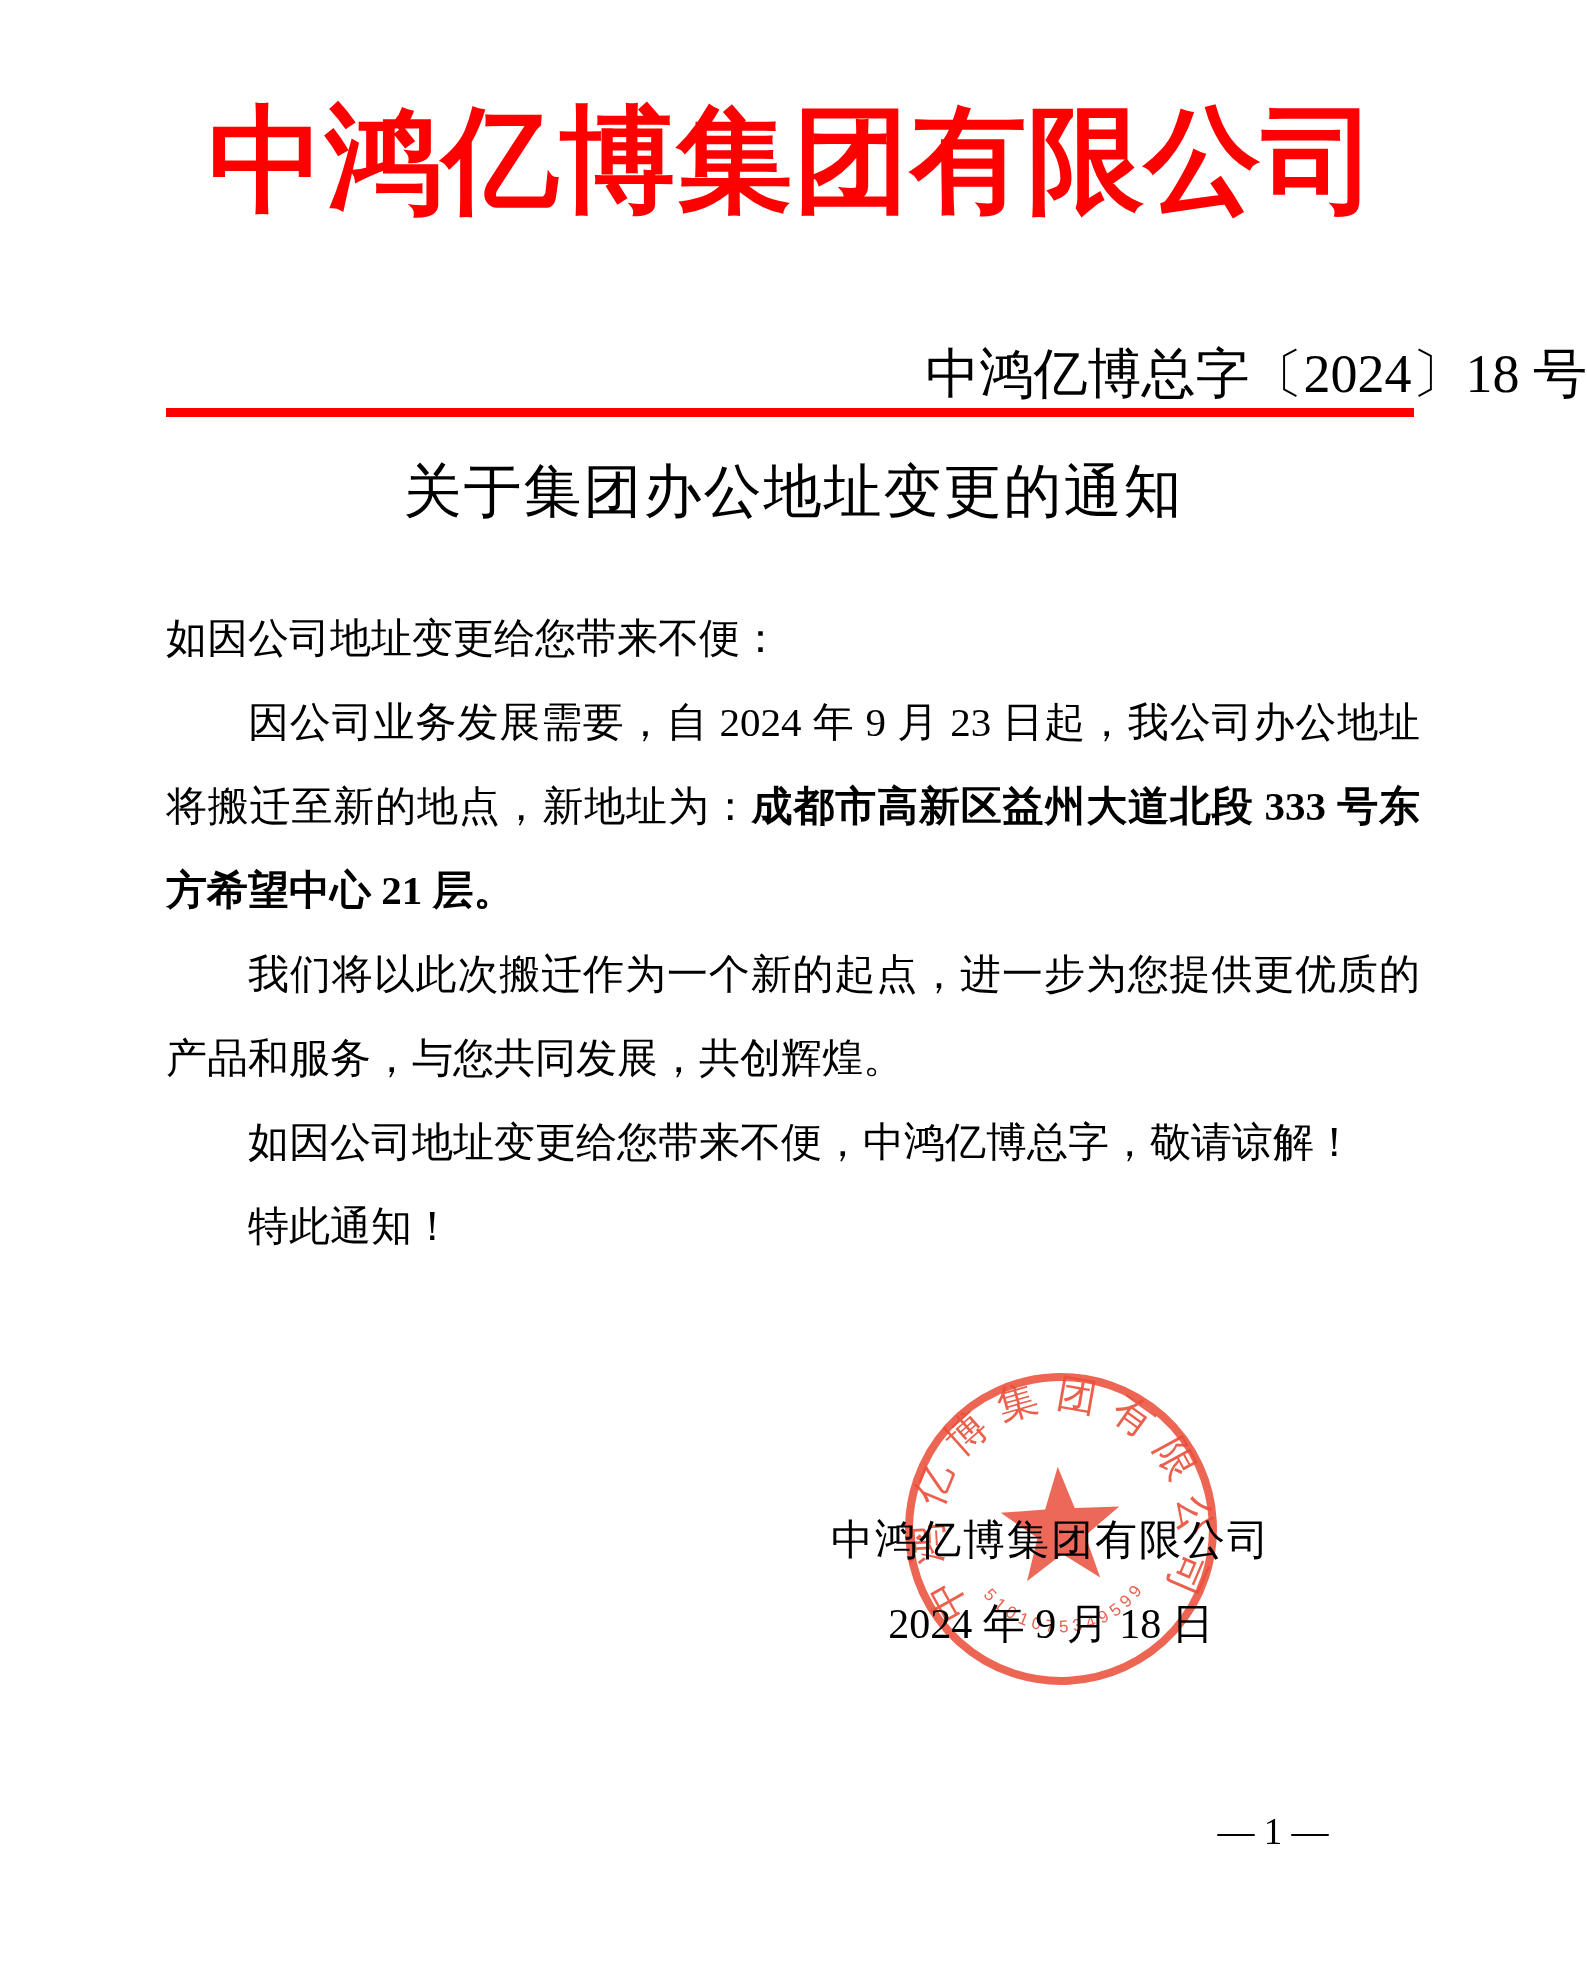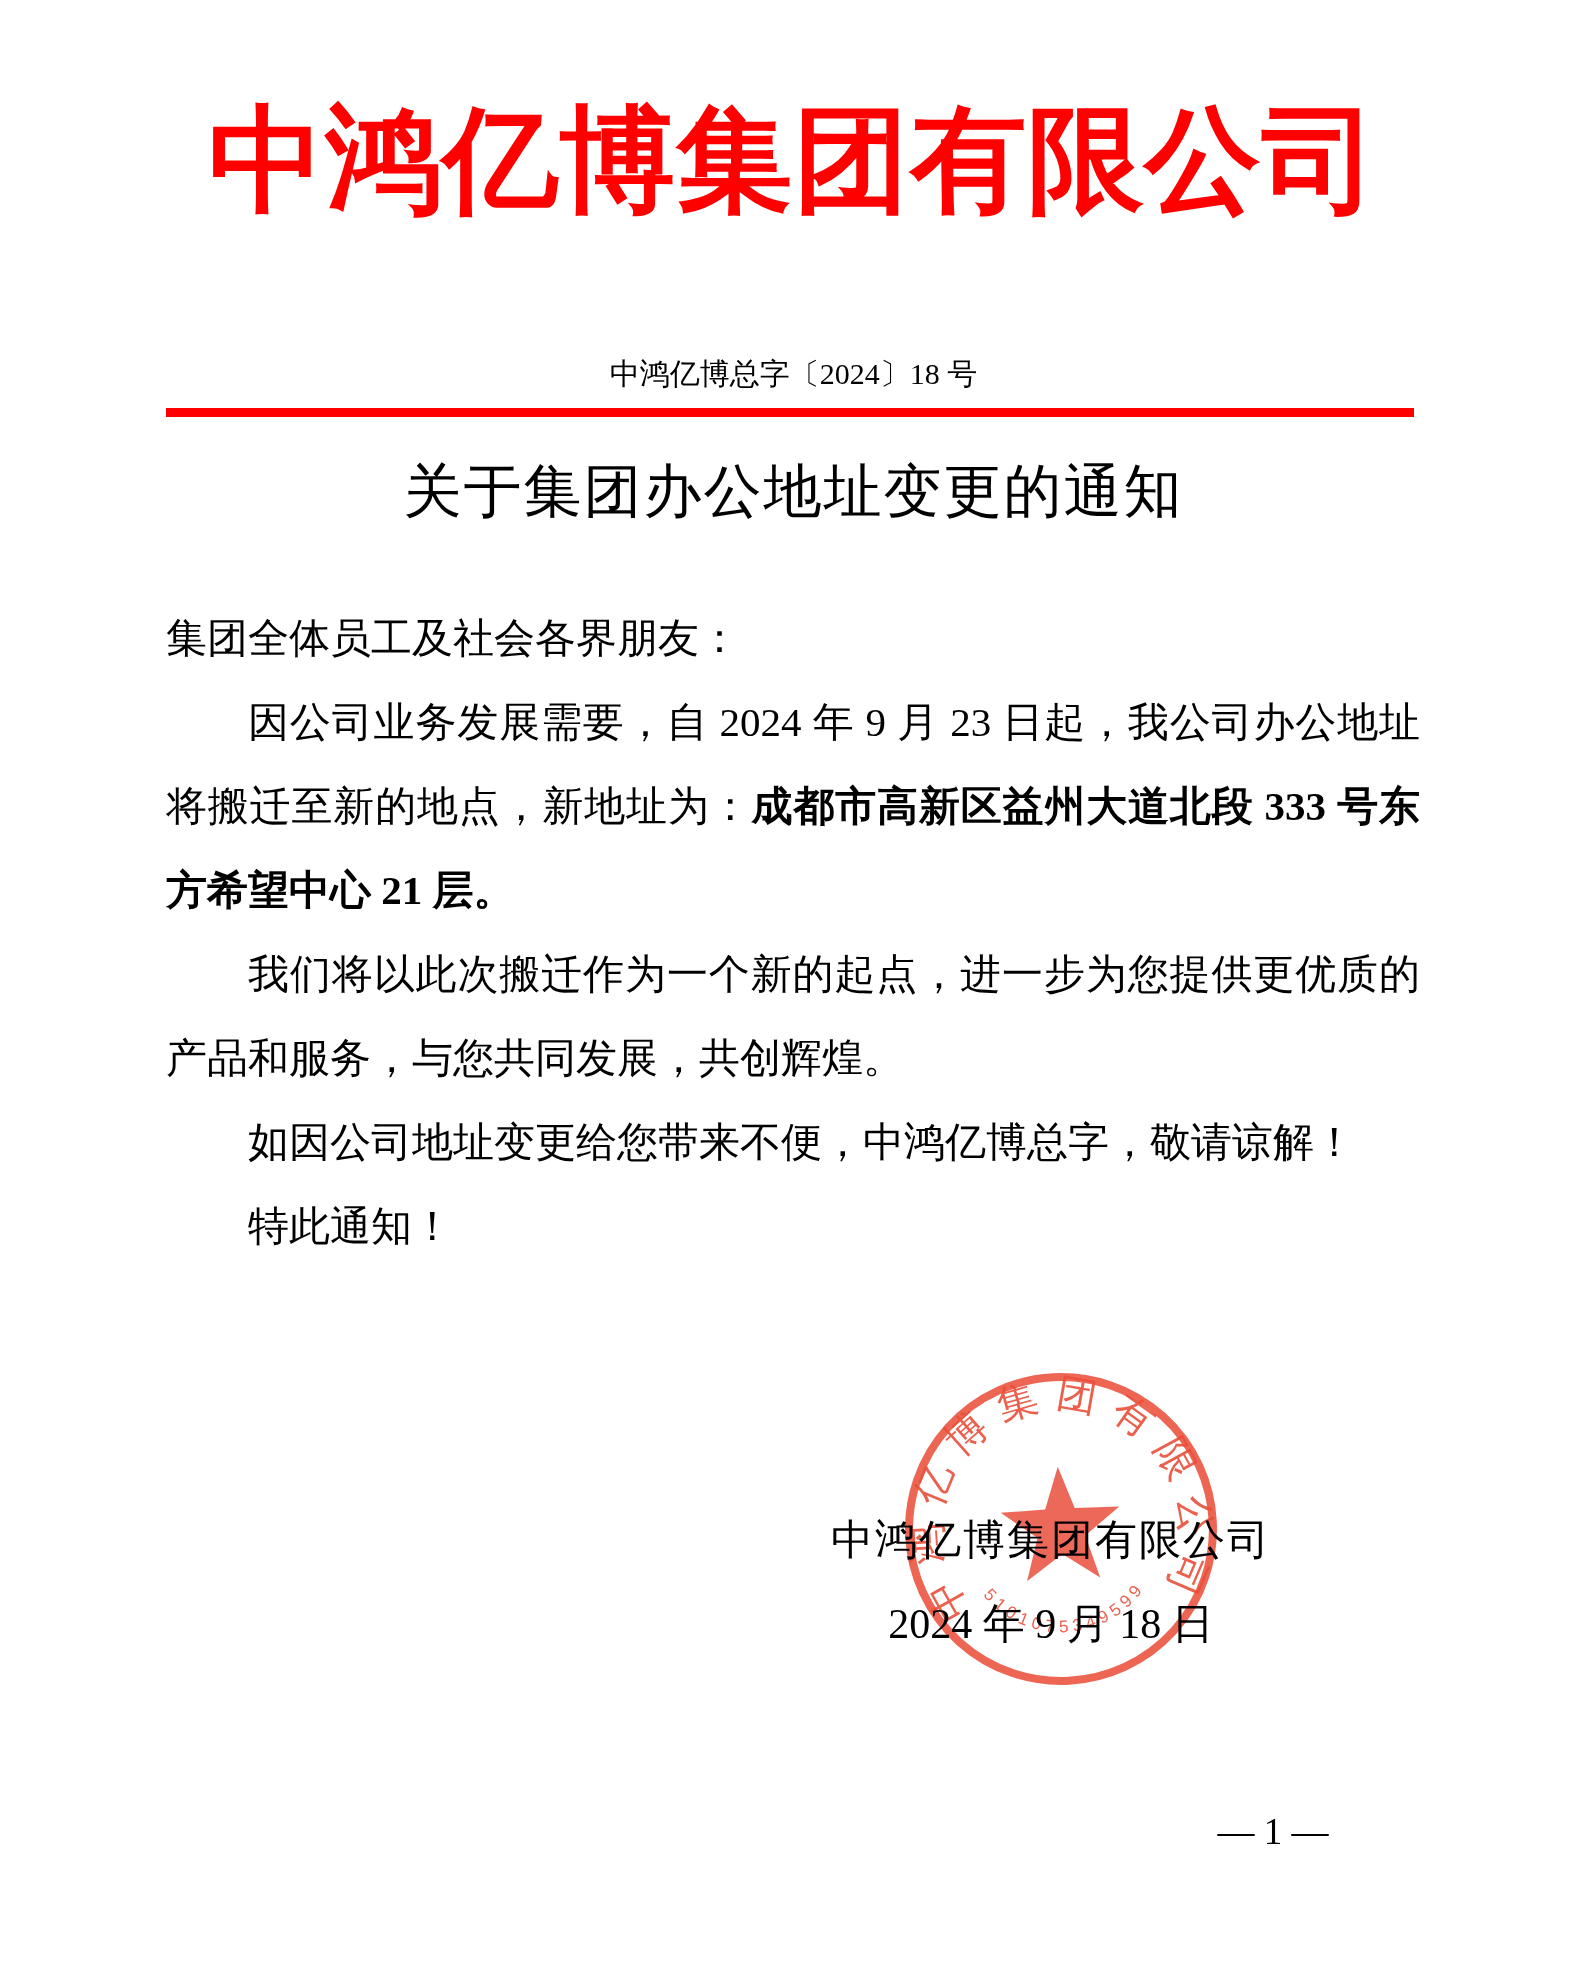--- a/index.html
+++ b/index.html
@@ -31,22 +31,22 @@
     color: var(--header-red);
     letter-spacing: 1px;
     white-space: nowrap;
   }
 
   .doc-number {
     position: absolute;
     top: 348px;
     left: 0;
     width: 100%;
-    text-align: center;
-    font-size: 30px;
+    text-align: right;
+    font-size: 54px;
     line-height: 52px;
     color: #000;
   }
 
   .red-rule {
     position: absolute;
     top: 408px;
     left: 166px;
     width: 1248px;
     height: 9px;
@@ -122,21 +122,21 @@
 
   <div class="letterhead">中鸿亿博集团有限公司</div>
 
   <div class="doc-number">中鸿亿博总字〔2024〕18 号</div>
 
   <div class="red-rule"></div>
 
   <div class="doc-title">关于集团办公地址变更的通知</div>
 
   <div class="body-text">
-    <p>集团全体员工及社会各界朋友：</p>
+    <p>如因公司地址变更给您带来不便：</p>
     <p class="indent"><span>因公司业务发展需要，自 2024 年 9 月 23 日起，我公司办公地址将搬迁至新的地点，新地址为：</span><b>成都市高新区益州大道北段 333 号东方希望中心 21 层。</b></p>
     <p class="indent">我们将以此次搬迁作为一个新的起点，进一步为您提供更优质的产品和服务，与您共同发展，共创辉煌。</p>
     <p class="indent">如因公司地址变更给您带来不便，中鸿亿博总字，敬请谅解！</p>
     <p class="indent">特此通知！</p>
   </div>
 
   <div class="signature-block">
     <div class="sig-company">中鸿亿博集团有限公司</div>
     <div class="sig-date">2024 年 9 月 18 日</div>
   </div>

